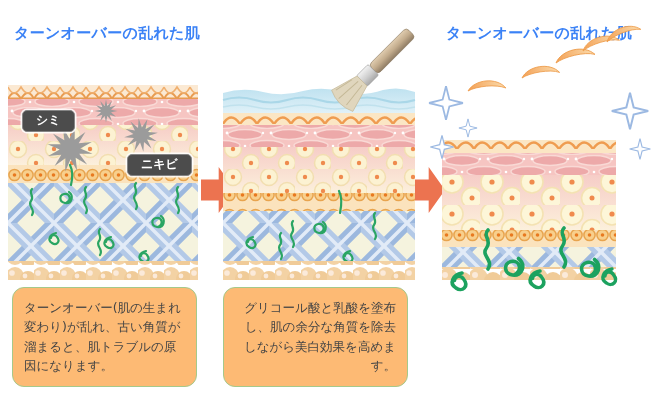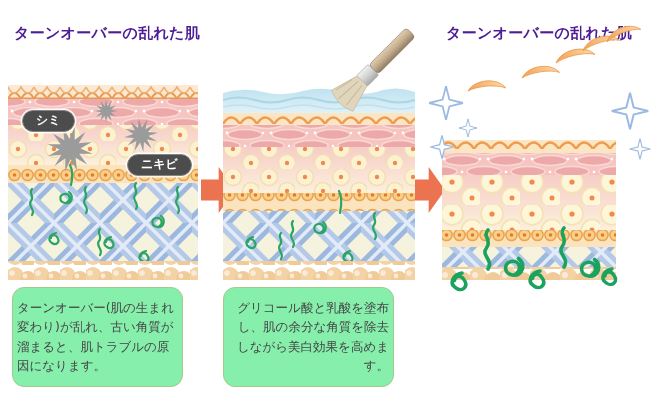--- a/index.html
+++ b/index.html
@@ -1,36 +1,36 @@
 <!DOCTYPE html>
 <html><head>
 <meta charset="utf-8">
 <style>
   html,body{margin:0;padding:0;background:#fff;}
   .stage{position:relative;width:651px;height:400px;background:#ffffff;overflow:hidden;
          font-family:"DejaVu Sans","Liberation Sans",sans-serif;}
-  .panel-title{position:absolute;font-size:15px;font-weight:700;color:#4c1d95;white-space:nowrap;letter-spacing:.3px;}
+  .panel-title{position:absolute;font-size:15px;font-weight:700;color:#3b82f6;white-space:nowrap;letter-spacing:.3px;}
   #title-1{left:14px;top:24px;}
   #title-2{left:258px;top:24px;}
   #title-3{left:446px;top:24px;}
   .illus{position:absolute;overflow:visible;}
   #illus-1{left:8px;top:85px;}
   #illus-2{left:223px;top:85px;}
   #illus-3{left:440px;top:45px;}
   .skin-label{position:absolute;background:#4c4c4c;color:#fff;font-size:12px;font-weight:700;
-              padding:2px 13px 3px;border-radius:11px;border:1px solid #858585;
+              padding:2px 13px 3px;border-radius:5px;border:1px solid #858585;
               box-shadow:0 0 0 1.5px rgba(255,255,255,.85);white-space:nowrap;line-height:1.25;}
   #label-shimi{left:22px;top:110px;}
   #label-nikibi{left:127px;top:154px;}
   .flow-arrow{position:absolute;width:34px;height:46px;background:#ec7350;
               clip-path:polygon(0 27%,52% 27%,52% 0,100% 50%,52% 100%,52% 73%,0 73%);}
   #arrow-1{left:201px;top:167px;}
   #arrow-2{left:411px;top:167px;}
-  .desc-box{position:absolute;width:161px;background:#86efac;border:1.5px solid #a5c98b;
-            border-radius:12px;padding:10px 4px;font-size:12.5px;line-height:1.55;color:#454545;
+  .desc-box{position:absolute;width:161px;background:#fdba74;border:1.5px solid #a5c98b;
+            border-radius:12px;padding:10px 11px;font-size:12.5px;line-height:1.55;color:#454545;
             text-align:left;}
   #box-1{left:12px;top:287px;}
   #box-2{left:223px;top:287px;text-align:right;}
   #box-3{left:446px;top:283px;}
   svg{display:block;}
 </style>
 </head>
 <body>
 
 <div class="stage">

